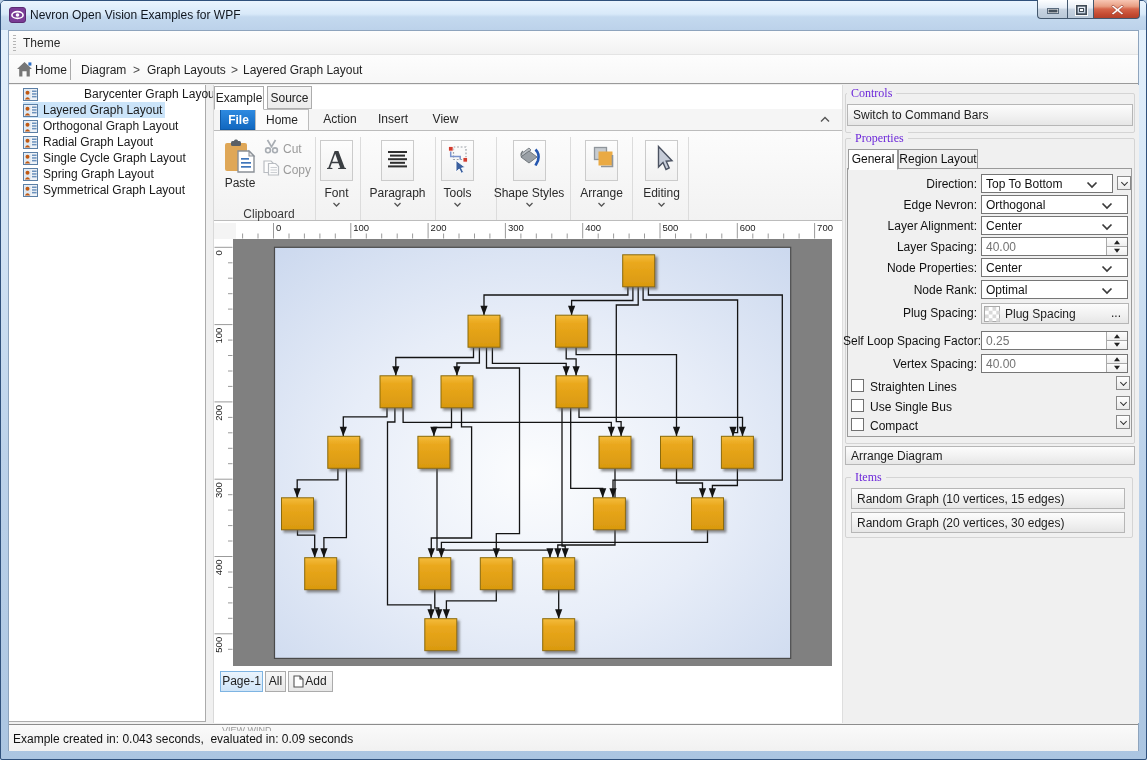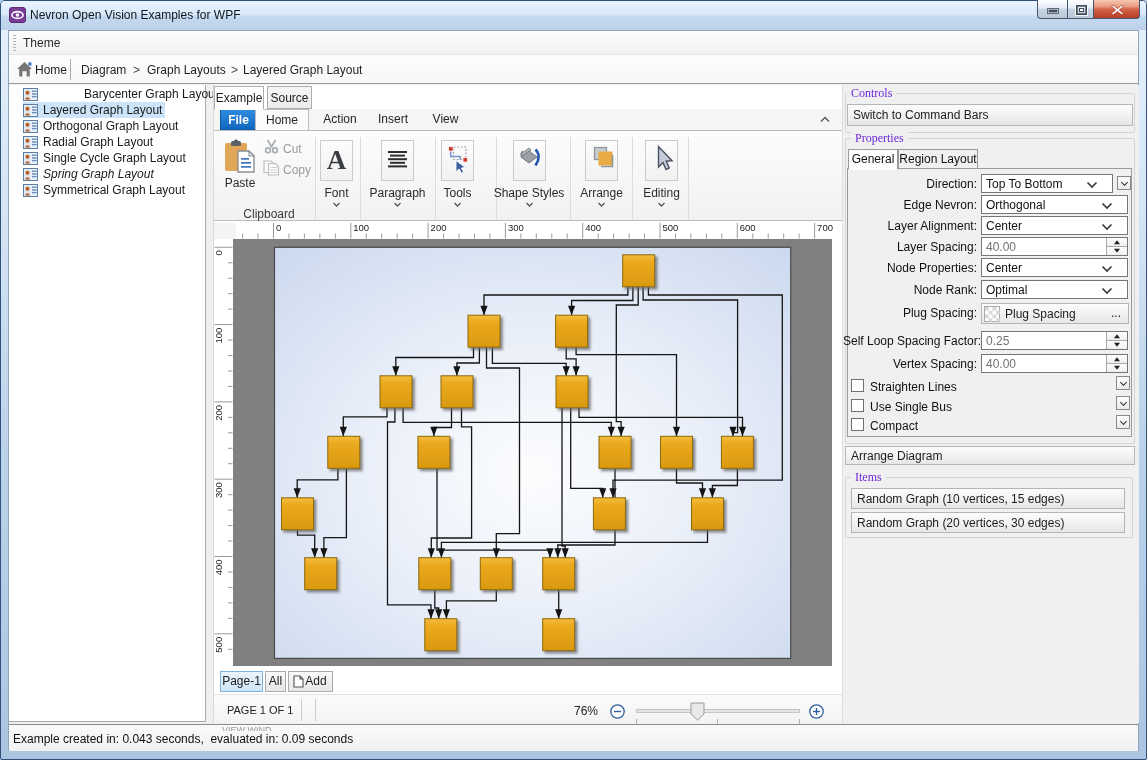--- a/index.html
+++ b/index.html
@@ -165,21 +165,21 @@
       <rect x="0.5" y="0.5" width="14" height="12" fill="#eef2f7" stroke="#5b7fa6"></rect>
       <rect x="1.5" y="1.5" width="6.2" height="10" fill="#dde7f1"></rect>
       <circle cx="4.5" cy="4.7" r="2" fill="#c05a14"></circle>
       <path d="M1.8,11.6 q2.7,-4.8 5.4,0 Z" fill="#c05a14"></path>
       <rect x="9" y="2.5" width="4.6" height="1.5" fill="#6c92bd"></rect>
       <rect x="9" y="5.2" width="4.6" height="1.5" fill="#6c92bd"></rect>
       <rect x="9" y="7.9" width="4.6" height="1.5" fill="#6c92bd"></rect>
     </svg>
     <span>Single Cycle Graph Layout</span>
   </div>
-<div class="li abs" style="left:23px;top:166px;padding-right:3px;font-style:italic;">
+<div class="li abs" style="left:23px;top:166px;padding-right:3px;">
     <svg class="ic" viewBox="0 0 15 13">
       <rect x="0.5" y="0.5" width="14" height="12" fill="#eef2f7" stroke="#5b7fa6"></rect>
       <rect x="1.5" y="1.5" width="6.2" height="10" fill="#dde7f1"></rect>
       <circle cx="4.5" cy="4.7" r="2" fill="#c05a14"></circle>
       <path d="M1.8,11.6 q2.7,-4.8 5.4,0 Z" fill="#c05a14"></path>
       <rect x="9" y="2.5" width="4.6" height="1.5" fill="#6c92bd"></rect>
       <rect x="9" y="5.2" width="4.6" height="1.5" fill="#6c92bd"></rect>
       <rect x="9" y="7.9" width="4.6" height="1.5" fill="#6c92bd"></rect>
     </svg>
     <span>Spring Graph Layout</span>
@@ -310,42 +310,20 @@
         </svg>
 </div>
     </div>
 <div id="pagetabs">
 <div class="ptab on" style="left:6px;width:43px;justify-content:center;padding:0;">Page-1</div>
 <div class="ptab" style="left:51px;width:21px;justify-content:center;padding:0;">All</div>
 <div class="ptab" style="left:73.5px;width:45px;justify-content:center;padding:0;"><svg width="11" height="13" viewBox="0 0 11 13" style="margin-right:1px">
           <path d="M1,1 h6 l3,3 v8 h-9 Z" fill="#fff" stroke="#555" stroke-width="1.1"></path>
           <path d="M7,1 v3 h3" fill="none" stroke="#555" stroke-width="1.1"></path>
         </svg>Add</div>
-</div>
-<div id="zoomrow">
-<div class="abs" style="left:13px;top:9px;font-size:11px;color:#222;">PAGE 1 OF 1</div>
-<div class="abs" style="left:87px;top:4px;width:1px;height:22px;background:#ccc;"></div>
-<div class="abs" style="left:101px;top:4px;width:1px;height:22px;background:#ccc;"></div>
-<div class="abs" style="left:360px;top:9px;font-size:12px;color:#222;">76%</div>
-<svg class="abs" style="left:396px;top:9px" width="15" height="15" viewBox="0 0 15 15">
-        <circle cx="7.5" cy="7.5" r="6.7" fill="#fdfdfd" stroke="#30609c" stroke-width="1.3"></circle>
-        <line x1="4" y1="7.5" x2="11" y2="7.5" stroke="#30609c" stroke-width="1.4"></line>
-      </svg>
-<div class="abs" style="left:422px;top:14px;width:164px;height:4px;background:#e4e4e4;border:1px solid #c4c4c4;"></div>
-<div class="abs" style="left:422px;top:24px;width:1px;height:5px;background:#b0b0b0;"></div>
-<div class="abs" style="left:503px;top:24px;width:1px;height:5px;background:#b0b0b0;"></div>
-<div class="abs" style="left:585px;top:24px;width:1px;height:5px;background:#b0b0b0;"></div>
-<svg class="abs" style="left:476px;top:7px" width="15" height="19" viewBox="0 0 15 19">
-        <path d="M1,1 h13 v11 l-6.5,6 l-6.5,-6 Z" fill="linear" fill-opacity="1" style="fill:#e9e9e9" stroke="#9a9a9a"></path>
-      </svg>
-<svg class="abs" style="left:595px;top:9px" width="15" height="15" viewBox="0 0 15 15">
-        <circle cx="7.5" cy="7.5" r="6.7" fill="#fdfdfd" stroke="#30609c" stroke-width="1.3"></circle>
-        <line x1="4" y1="7.5" x2="11" y2="7.5" stroke="#30609c" stroke-width="1.4"></line>
-        <line x1="7.5" y1="4" x2="7.5" y2="11" stroke="#30609c" stroke-width="1.4"></line>
-      </svg>
 </div>
 </div>
 <svg class="abs" style="left:214px;top:223px;z-index:4" width="628" height="443" viewBox="214 223 628 443">
 <defs>
 <radialGradient id="pg" cx="0.5" cy="0.55" r="0.75">
         <stop offset="0" stop-color="#fcfdfe"></stop>
         <stop offset="0.5" stop-color="#e7edf8"></stop>
         <stop offset="1" stop-color="#cbd8ee"></stop>
       </radialGradient>
 <linearGradient id="bx" x1="0" y1="0" x2="0" y2="1">

